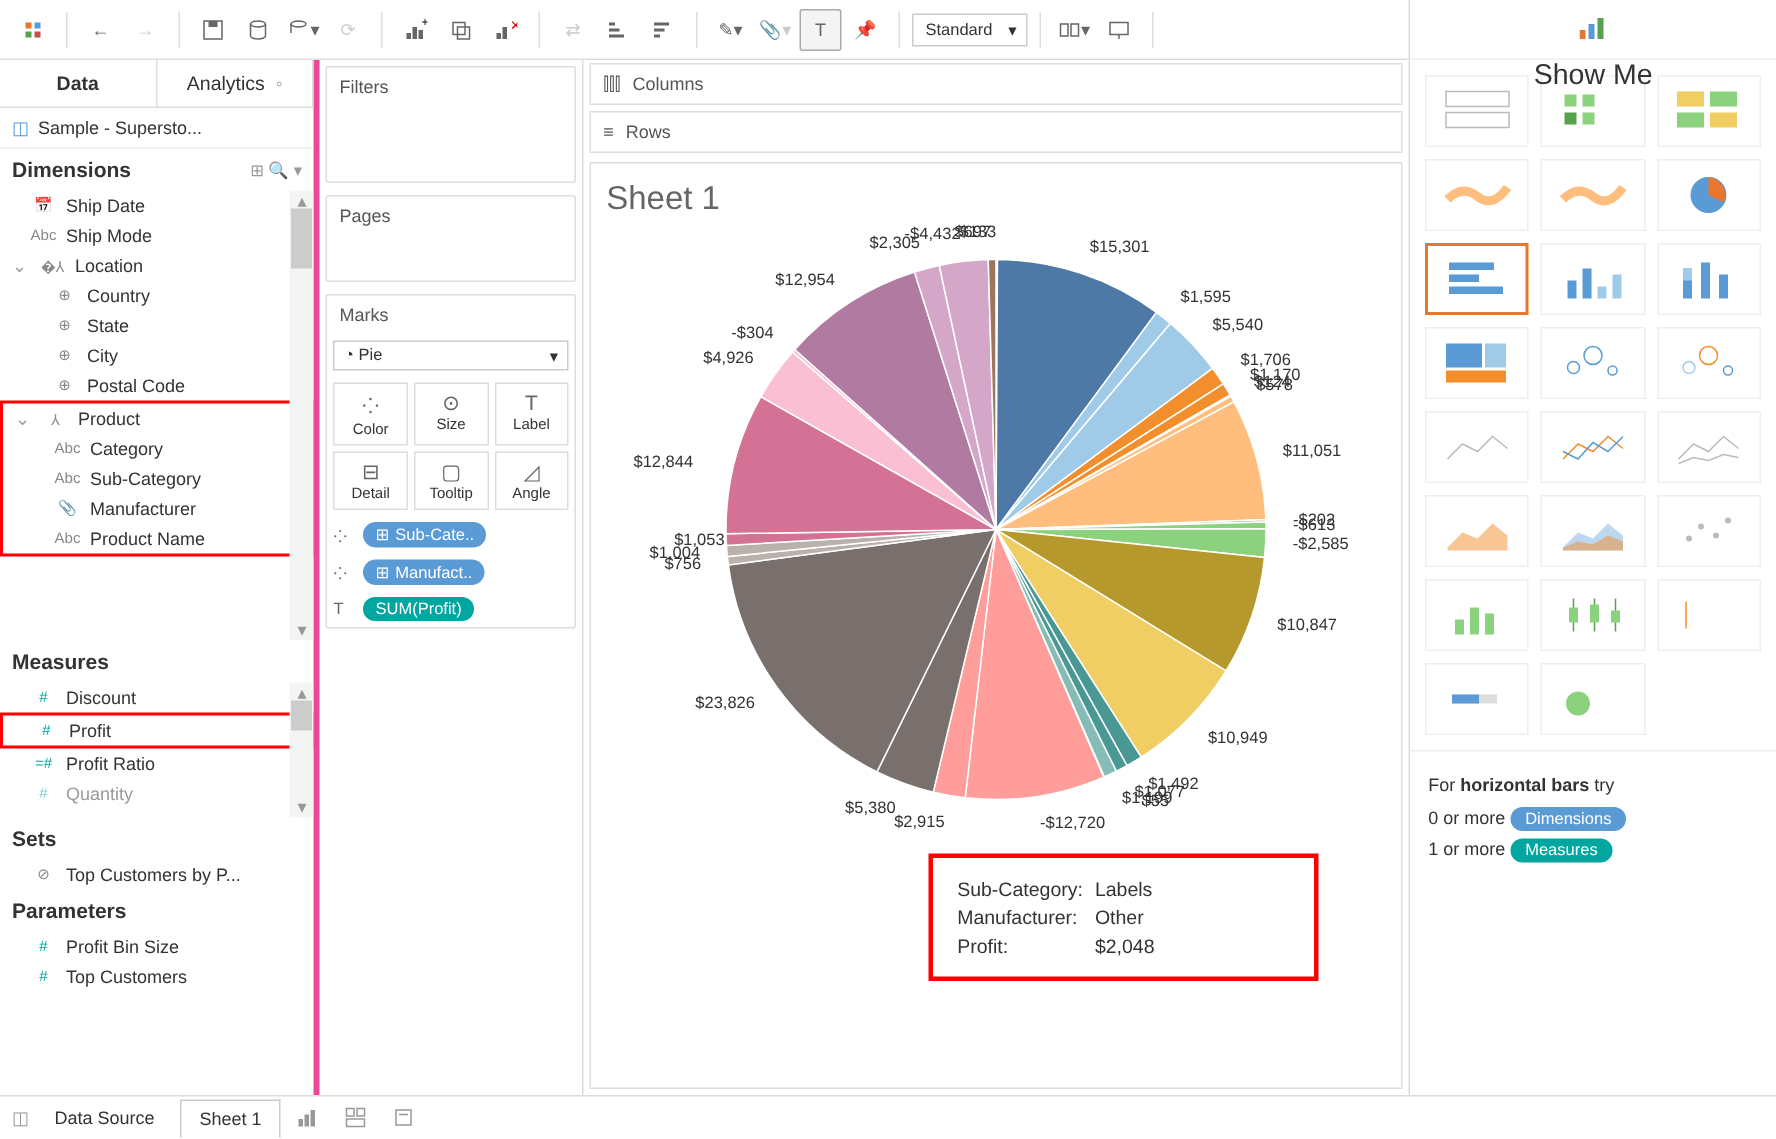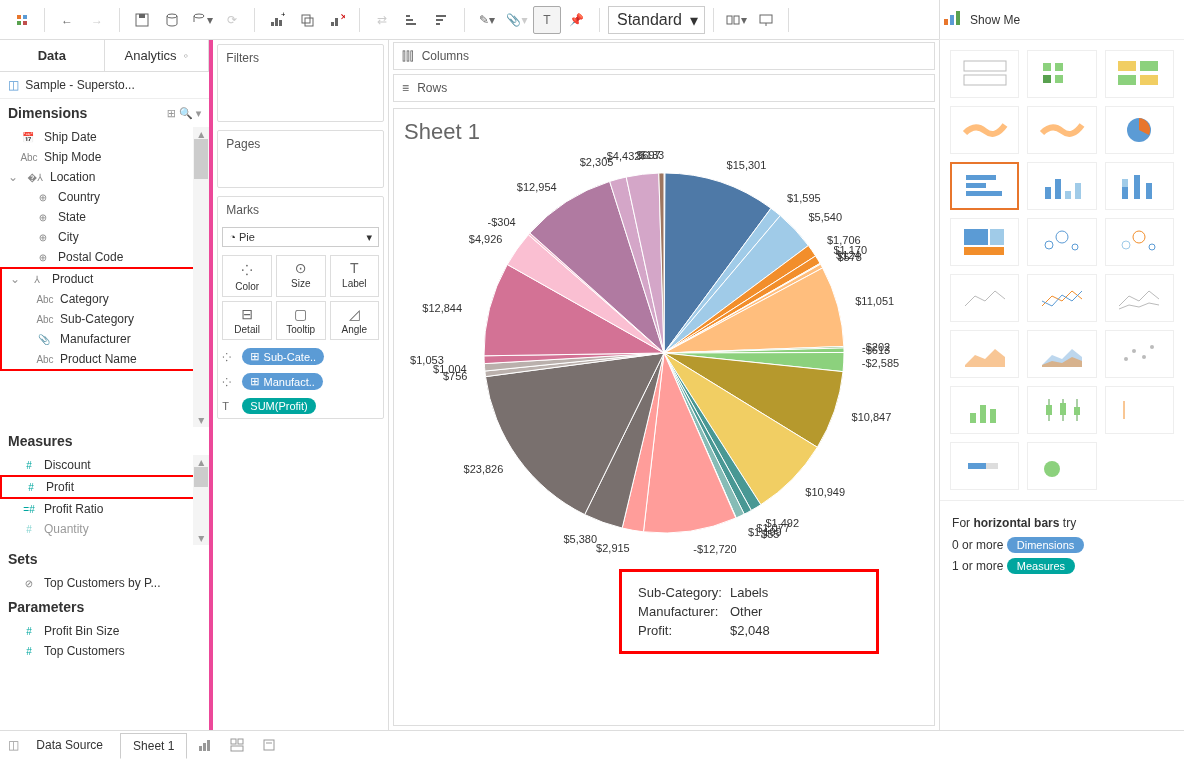--- a/index.html
+++ b/index.html
@@ -1,20 +1,20 @@
 <!DOCTYPE html>
 <html><head>
 <meta charset="utf-8">
 <style>
 * { box-sizing: border-box; margin: 0; padding: 0; font-family: Arial, sans-serif; }
 body { font-size: 12px; color: #333; background: #fff; width: 1184px; height: 759px; overflow: hidden; }
 .toolbar { height: 40px; border-bottom: 1px solid #ddd; display: flex; align-items: center; padding: 0 8px; gap: 2px; }
 .tb-btn { width: 28px; height: 28px; display: flex; align-items: center; justify-content: center; color: #666; cursor: pointer; border-radius: 2px; }
 .tb-sep { width: 1px; height: 24px; background: #ddd; margin: 0 6px; }
-.tb-select { border: 1px solid #ccc; padding: 4px 22px 4px 8px; background: #fff; font-size: 16px; position: relative; }
+.tb-select { border: 1px solid #ccc; padding: 4px 22px 4px 8px; background: #fff; font-size: 11px; position: relative; }
 .main { display: flex; height: 690px; }
 .left-col { width: 216px; border-right: 4px solid #ec4899; display: flex; flex-direction: column; }
 .tabs { display: flex; border-bottom: 1px solid #ddd; height: 32px; }
 .tab { flex: 1; display: flex; align-items: center; justify-content: center; font-size: 13px; cursor: pointer; border-right: 1px solid #ddd; }
 .tab.active { font-weight: bold; }
 .datasource { padding: 6px 8px; display: flex; align-items: center; gap: 6px; font-size: 12px; border-bottom: 1px solid #eee; }
 .section-hdr { padding: 6px 8px; font-weight: bold; font-size: 14px; display: flex; align-items: center; justify-content: space-between; }
 .field-list { overflow-y: auto; position: relative; }
 .field { padding: 3px 8px 3px 20px; display: flex; align-items: center; gap: 6px; font-size: 12px; cursor: pointer; }
 .field.nested { padding-left: 34px; }
@@ -41,21 +41,21 @@
 .canvas-col { flex: 1; display: flex; flex-direction: column; }
 .colrow-shelf { border: 1px solid #ddd; margin: 2px 4px; padding: 4px 8px; display: flex; align-items: center; gap: 8px; min-height: 28px; font-size: 12px; color: #555; }
 .sheet-area { flex: 1; margin: 4px; border: 1px solid #ddd; position: relative; padding: 10px; }
 .sheet-title { font-size: 22px; color: #666; margin-bottom: 8px; }
 .pie-wrap { position: relative; width: 520px; height: 520px; margin: 0 auto; }
 .pie-label { position: absolute; font-size: 11px; white-space: nowrap; }
 .tooltip-box { position: absolute; border: 3px solid red; background: #fff; padding: 10px 14px; font-size: 13px; }
 .tooltip-box table td { padding: 1px 6px 1px 0; }
 
 .right-col { width: 248px; border-left: 1px solid #ddd; padding: 0; }
-.showme-hdr { padding: 10px 4px; font-size: 12px; display: flex; align-items: center; gap: 8px; border-bottom: 1px solid #eee; }
+.showme-hdr { padding: 10px 28px; font-size: 19px; display: flex; align-items: center; gap: 8px; border-bottom: 1px solid #eee; flex-direction: column; }
 .showme-grid { display: grid; grid-template-columns: repeat(3, 1fr); gap: 8px; padding: 10px; }
 .showme-cell { border: 1px solid #eee; height: 48px; display: flex; align-items: center; justify-content: center; cursor: pointer; }
 .showme-cell.sel { border: 2px solid #e8762c; }
 .showme-txt { padding: 12px 12px; font-size: 12px; line-height: 1.8; border-top: 1px solid #eee; }
 .tag { border-radius: 10px; padding: 2px 10px; color: #fff; font-size: 11px; }
 .tag.dim { background: #5b9bd5; }
 .tag.meas { background: #00a69f; }
 
 .bottom-bar { height: 29px; border-top: 1px solid #ddd; display: flex; align-items: center; padding: 0 8px; gap: 4px; font-size: 12px; }
 .bottom-tab { padding: 5px 12px; border: 1px solid transparent; cursor: pointer; }
@@ -380,21 +380,21 @@
             <div class="pie-label" style="left: 361.339px; top: 364.101px;">$1,492</div>
             <div class="pie-label" style="left: 352.189px; top: 369.229px;">$1,077</div>
             <div class="pie-label" style="left: 343.866px; top: 373.361px;">$1,199</div>
             <div class="pie-label" style="left: 344px; top: 375.47px; margin-left: 13px;">$55</div>
             <div class="pie-label" style="left: 289.208px; top: 389.834px;">-$12,720</div>
             <div class="pie-label" style="left: 165.646px; top: 388.997px; text-align: right; width: 60px;">$2,915</div>
             <div class="pie-label" style="left: 132.952px; top: 380.302px; text-align: right; width: 60px;">$5,380</div>
             <div class="pie-label" style="left: 39.1998px; top: 309.531px; text-align: right; width: 60px;">$23,826</div>
             <div class="pie-label" style="left: 3.33196px; top: 216.928px; text-align: right; width: 60px;">$756</div>
             <div class="pie-label" style="left: 2.62947px; top: 209.776px; text-align: right; width: 60px;">$1,004</div>
-            <div class="pie-label" style="left: 6px; top: 201.391px; text-align: left; width: 60px;">$1,053</div>
+            <div class="pie-label" style="left: 19px; top: 201.391px; text-align: right; width: 60px;">$1,053</div>
             <div class="pie-label" style="left: 8.11925px; top: 149px; text-align: center; width: 60px;">$12,844</div>
             <div class="pie-label" style="left: 38.363px; top: 79.6432px; text-align: right; width: 60px;">$4,926</div>
             <div class="pie-label" style="left: 51.6129px; top: 62.9074px; text-align: right; width: 60px;">-$304</div>
             <div class="pie-label" style="left: 92.5238px; top: 27.7085px; text-align: right; width: 60px;">$12,954</div>
             <div class="pie-label" style="left: 149.272px; top: 2.6085px; text-align: right; width: 60px;">$2,305</div>
             <div class="pie-label" style="left: 176.267px; top: -2.57254px; text-align: right; width: 60px;">-$4,432</div>
             <div class="pie-label" style="left: 232.154px; top: -3.97954px;">$697</div>
           </div>
       </div>
       <div class="tooltip-box" style="left:225px; top:460px; width:260px">

